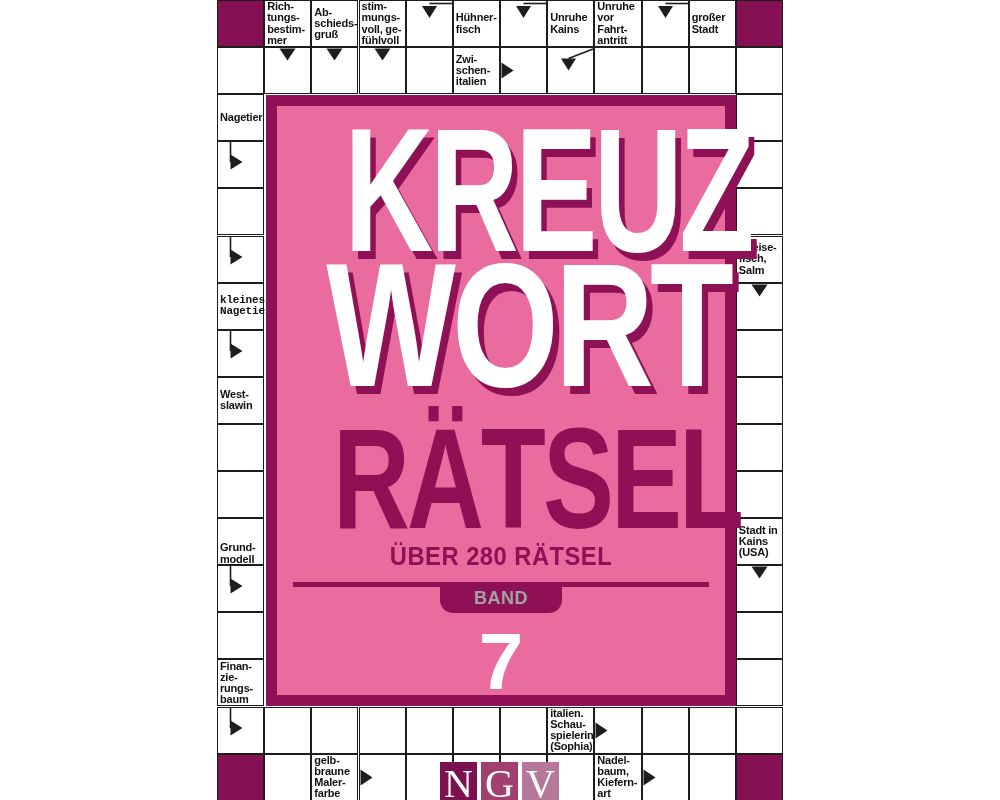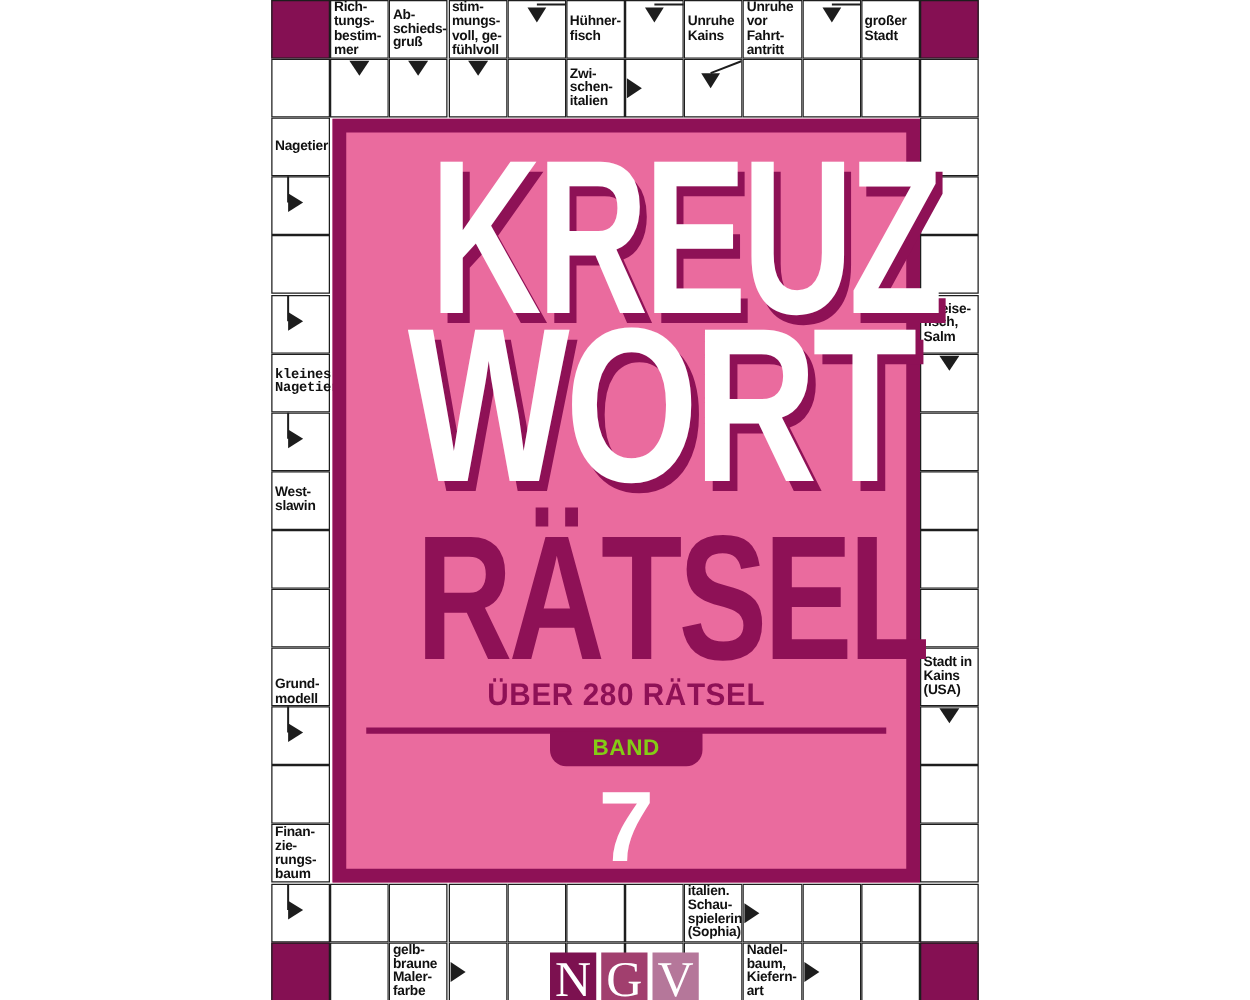--- a/index.html
+++ b/index.html
@@ -29,21 +29,21 @@
   #t2{top:131px;font-size:176px;color:#ffffff;letter-spacing:-5px;
       transform:scaleX(0.78);text-shadow:8px 8px 0 #8e1156;}
   #t3{top:302px;font-size:142px;color:#8e1156;letter-spacing:-4px;transform:scaleX(0.75);}
   .subtitle{position:absolute;top:436px;left:0;width:100%;text-align:center;
             font-weight:bold;font-size:25px;letter-spacing:0.5px;color:#8e1156;
             transform:scaleX(0.95);white-space:nowrap;}
   .divider{position:absolute;top:476px;left:50%;transform:translateX(-50%);
            width:416px;height:5px;background:#8e1156;}
   .badge{position:absolute;top:479px;left:50%;transform:translateX(-50%);
          width:122px;height:28px;background:#8e1156;border-radius:0 0 13px 13px;
-         color:#84cc16;font-weight:bold;font-size:18px;letter-spacing:0.5px;
+         color:#a3a3a3;font-weight:bold;font-size:18px;letter-spacing:0.5px;
          text-align:center;line-height:26px;}
   .seven{position:absolute;top:516px;left:0;width:100%;text-align:center;
          font-weight:bold;font-size:80px;line-height:1;color:#ffffff;}
   
   .ngv{position:absolute;left:440px;top:762px;display:flex;gap:4px;z-index:6;}
   .sq{width:37px;height:45px;color:#fff;font-family:"Liberation Serif",serif;
       font-size:40px;line-height:44px;text-align:center;}
   .sq.n{background:#7c1150;}
   .sq.g{background:#a13f6e;}
   .sq.v{background:#b5779a;}

